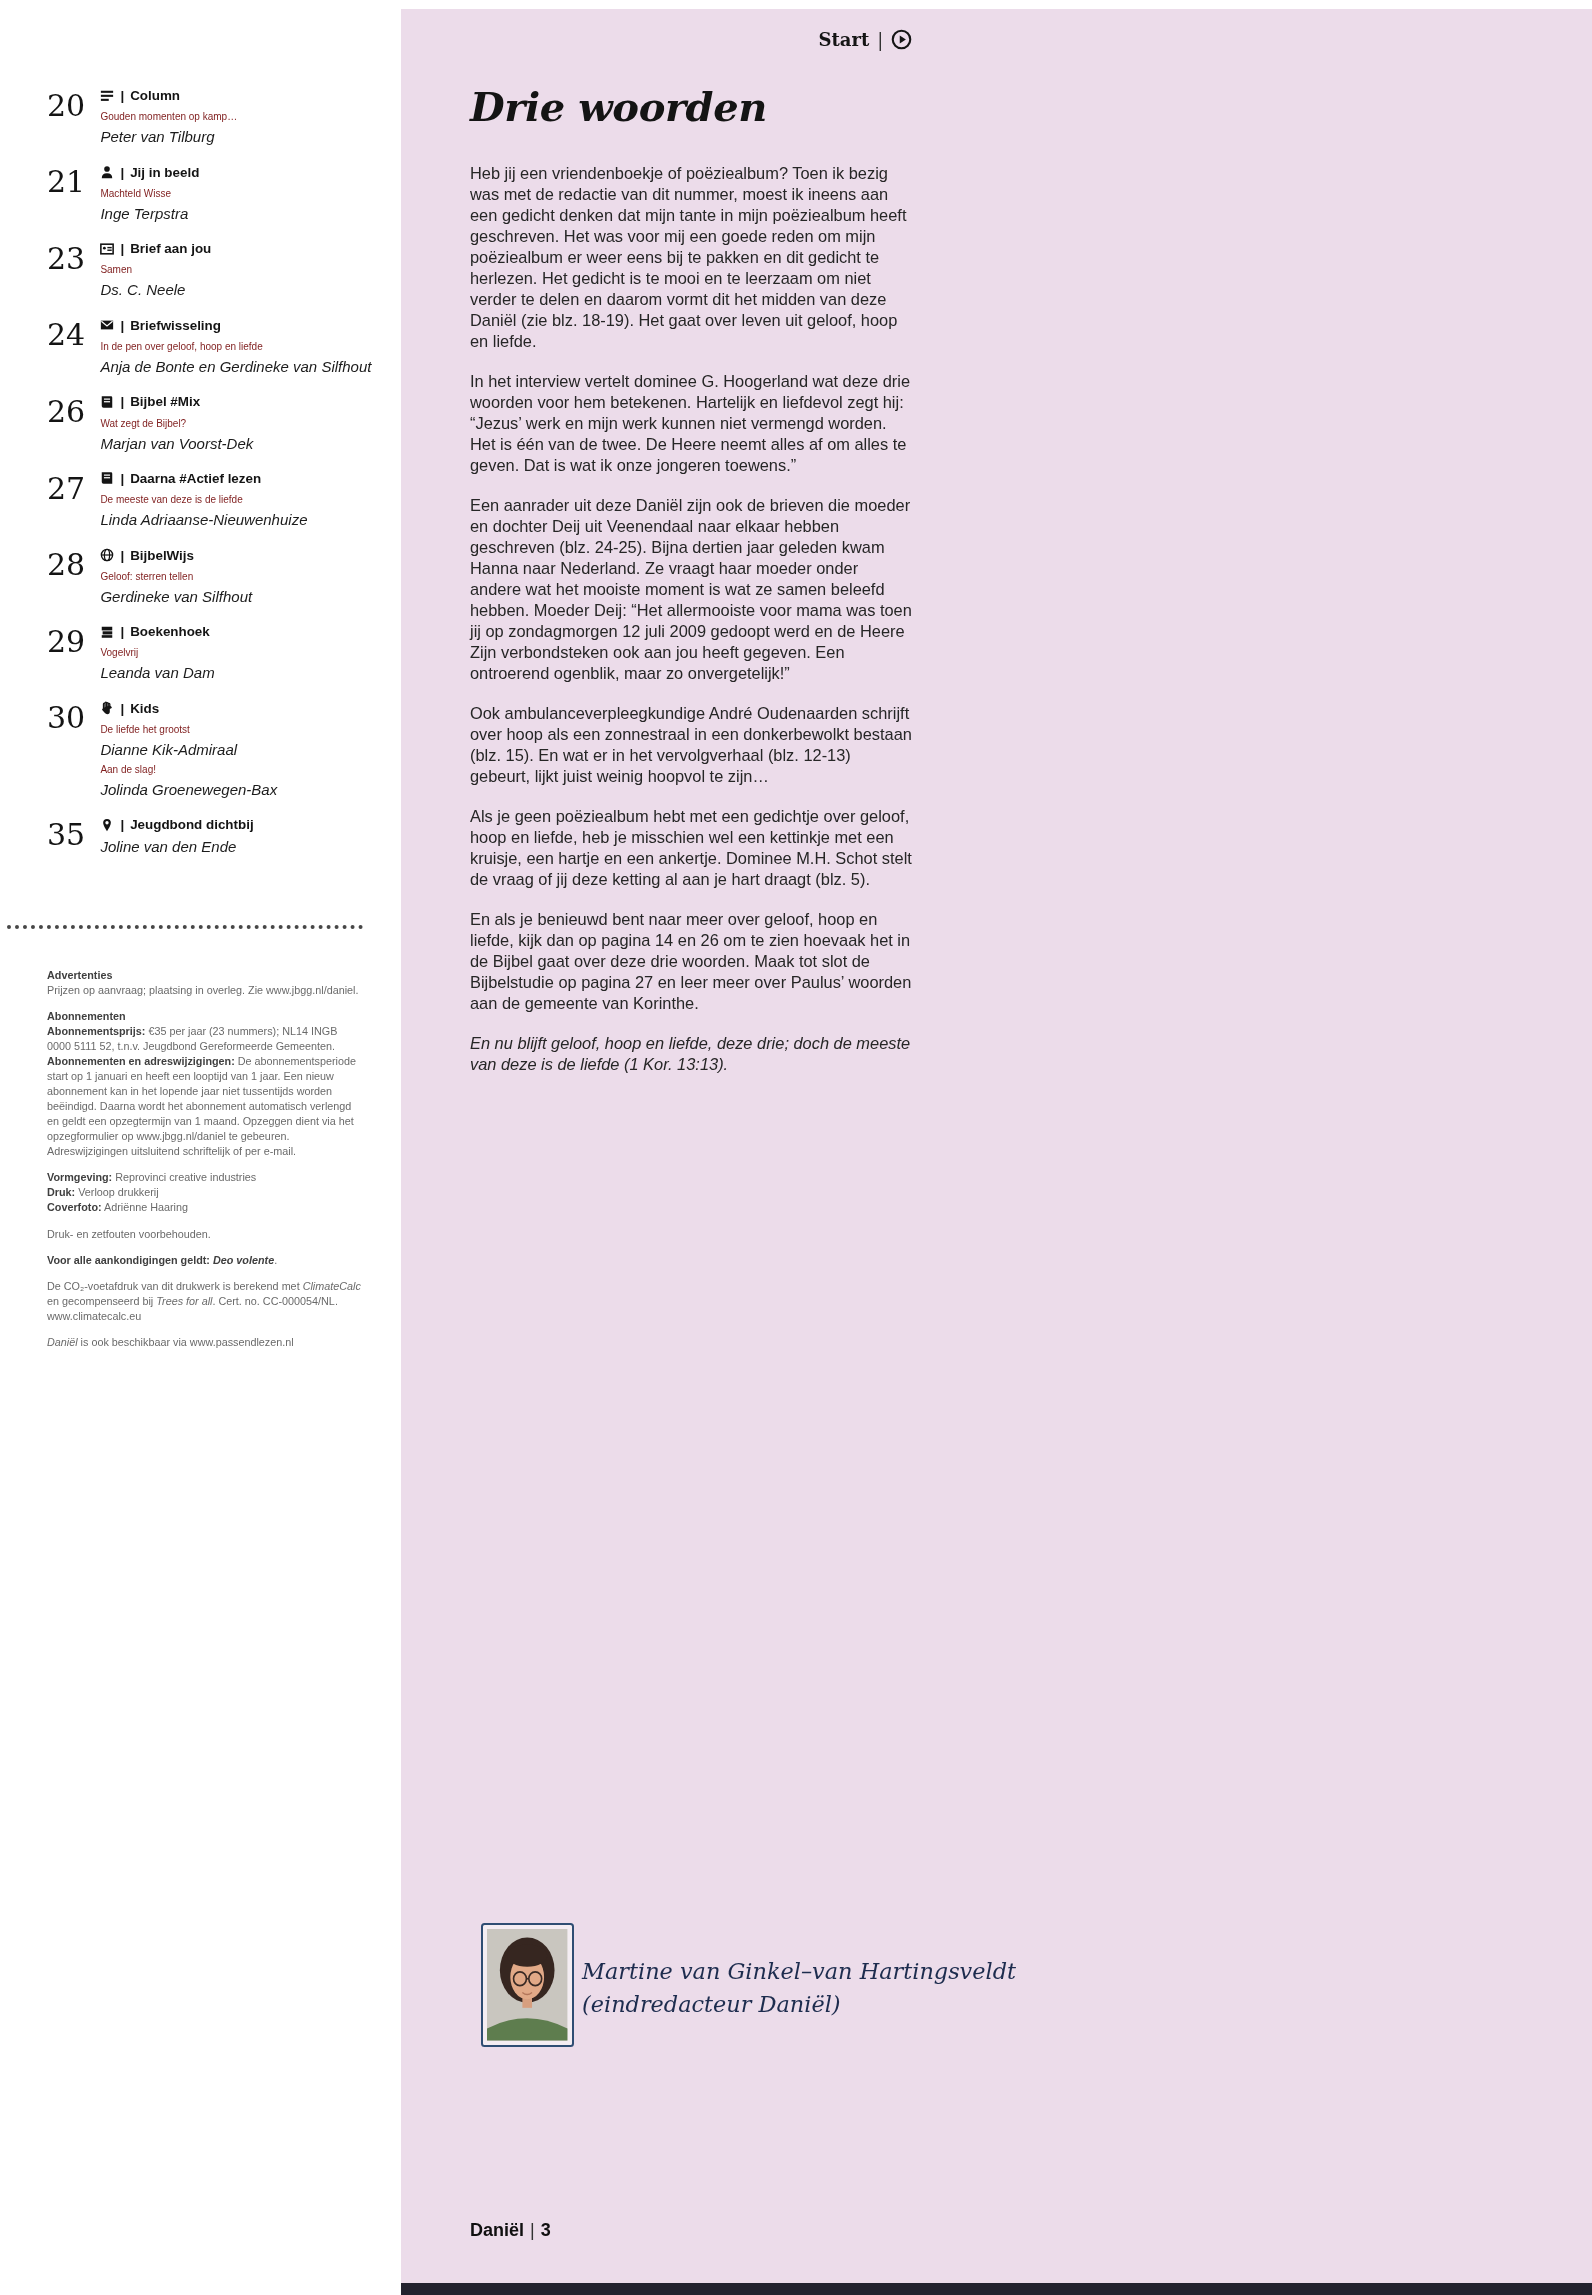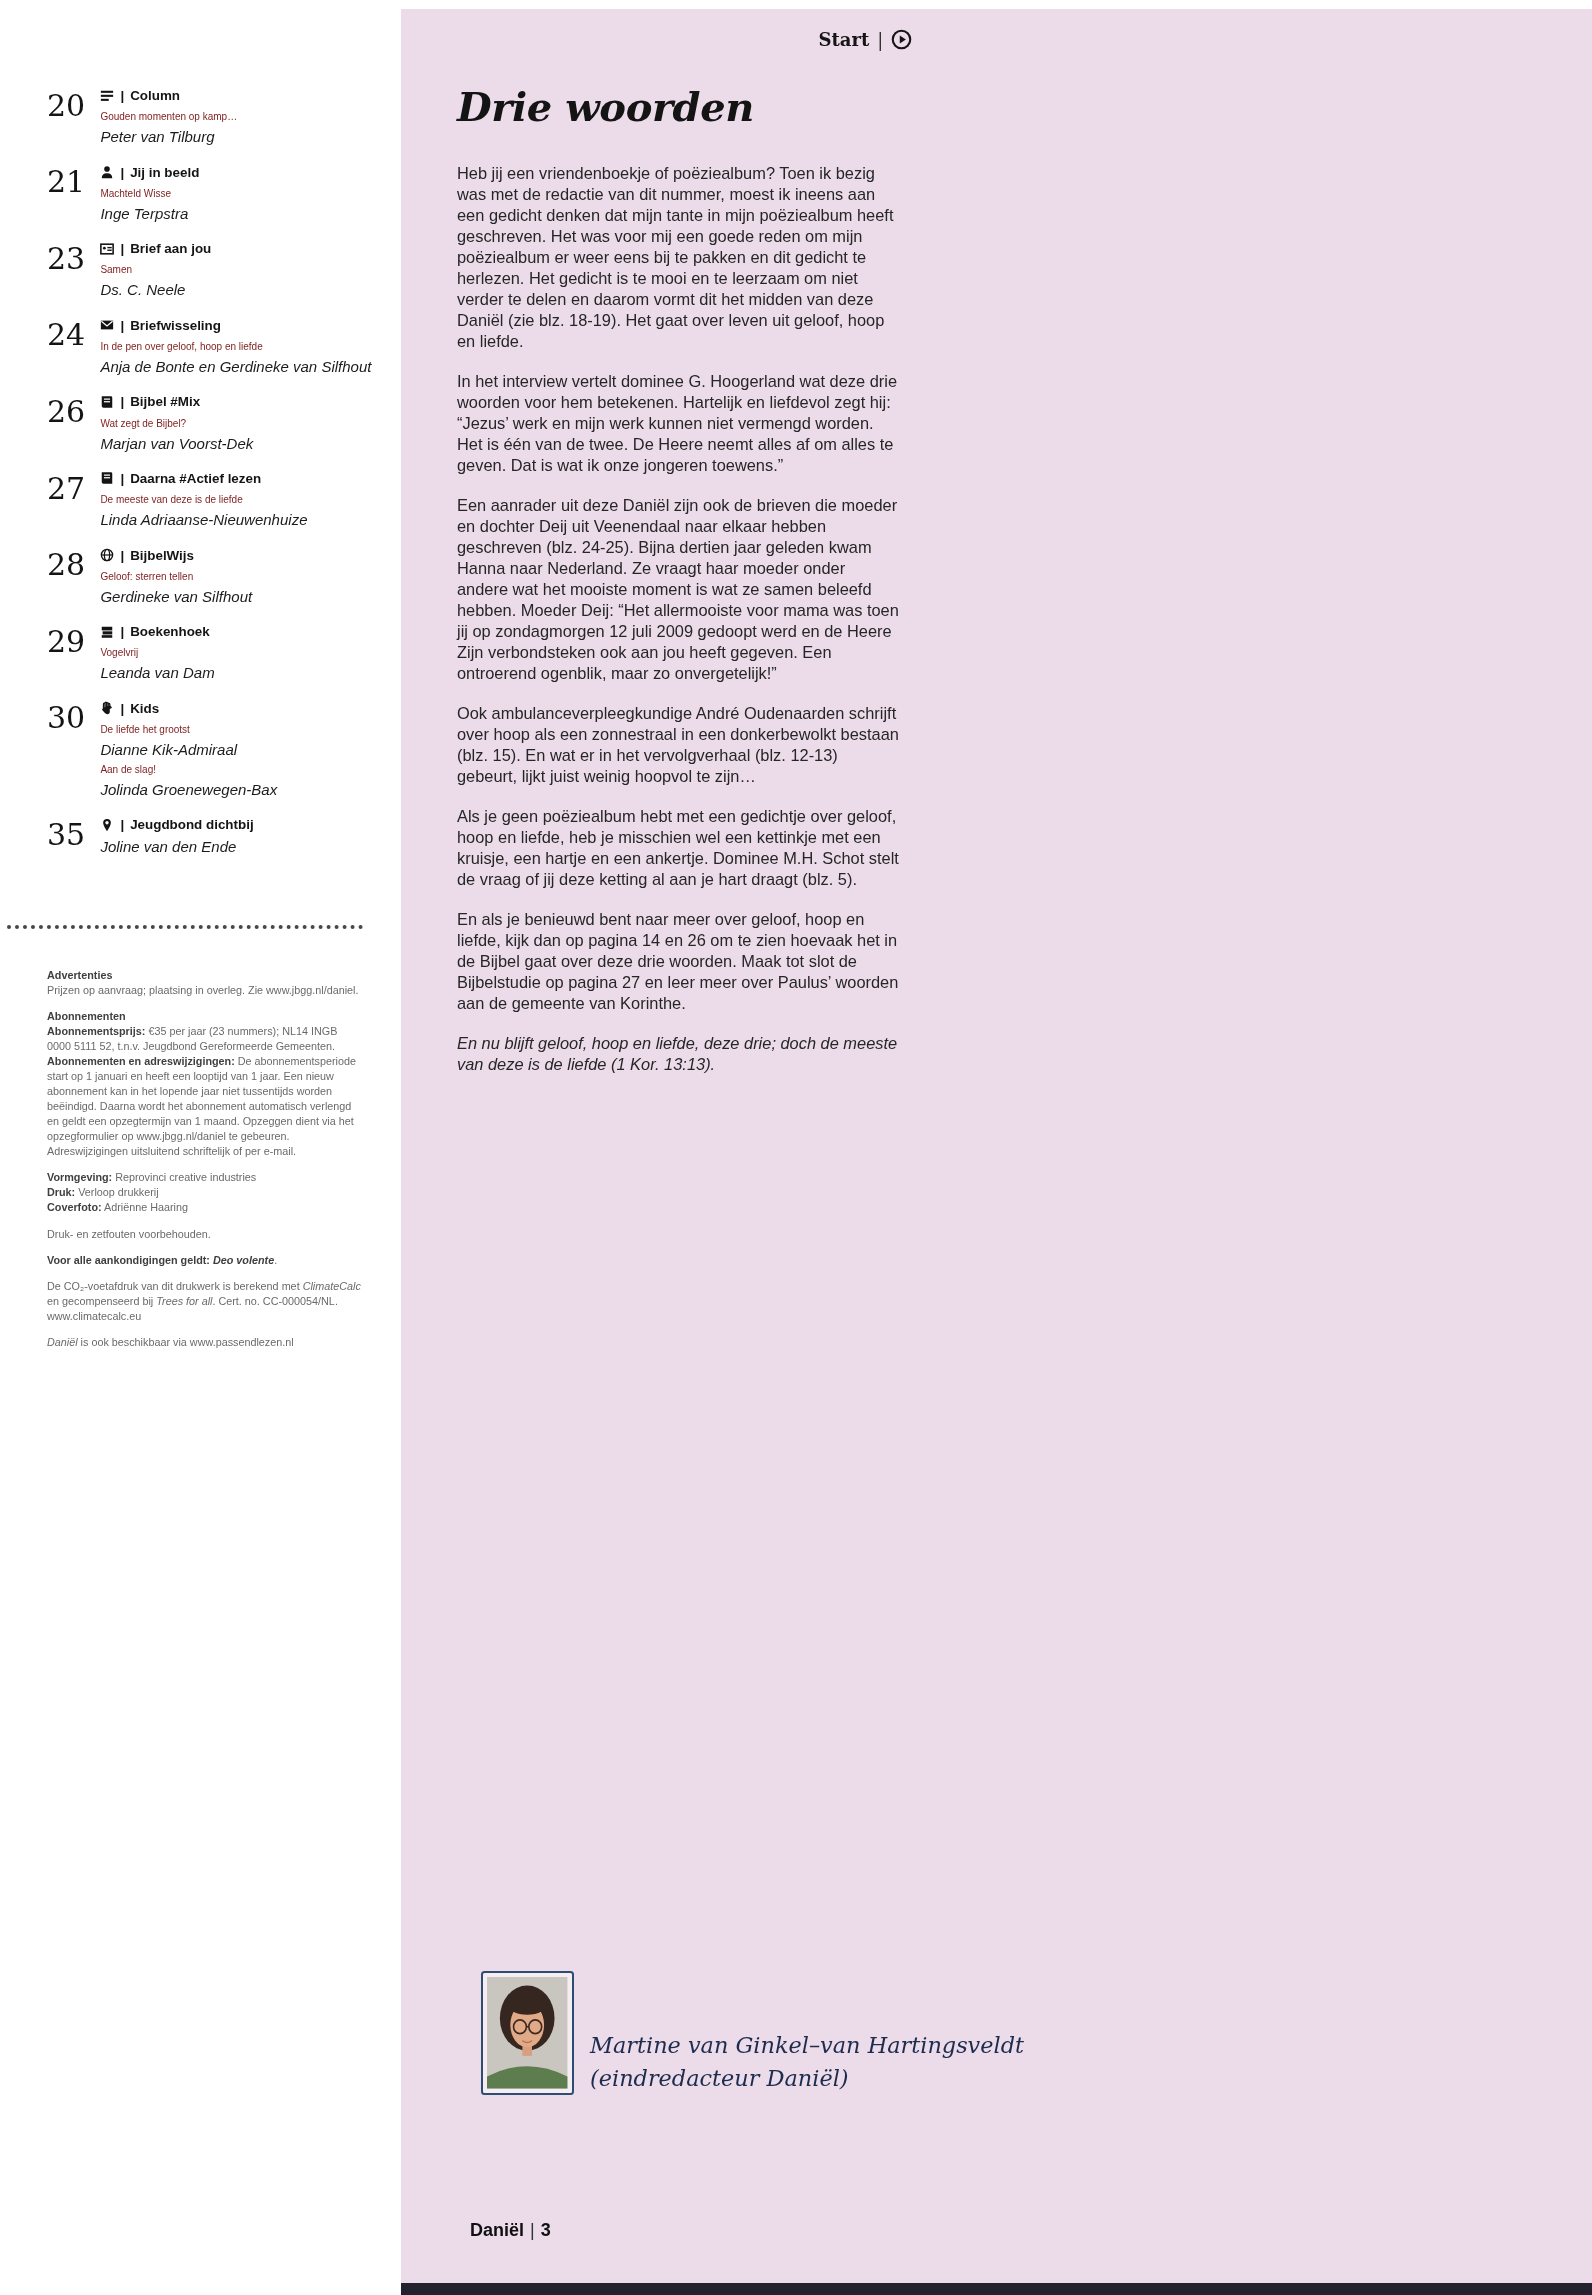--- a/index.html
+++ b/index.html
@@ -20,30 +20,30 @@
   .start-row {
     position:absolute; left:470px; top:29px; width:442px;
     display:flex; justify-content:flex-end; align-items:center; gap:7.8px;
     font-family:"DejaVu Serif", serif; font-weight:700; font-size:18px; color:#151515;
     cursor:pointer;
   }
   .start-row .sep { font-weight:400; color:#333; }
   .play-icon svg { display:block; }
 
   
-  .editorial { position:absolute; left:457px; top:83px; width:442px; }
+  .editorial { position:absolute; left:470px; top:83px; width:442px; }
   .ed-title {
     font-family:"DejaVu Serif", serif; font-weight:700; font-style:italic;
     font-size:40px; letter-spacing:-0.4px; color:#141414; margin:0 0 33px 0;
   }
   .editorial p { font-size:16.4px; line-height:21px; margin:0 0 19px 0; color:#262626; }
   .editorial p.closing { font-style:italic; }
 
   
-  .sig-row { position:absolute; left:481px; top:1971px; display:flex; gap:16px; align-items:flex-end; }
+  .sig-row { position:absolute; left:481px; top:1923px; display:flex; gap:8px; align-items:center; }
   .photo-frame {
     width:93px; height:124px; border:2.6px solid #2f4d73; border-radius:3.5px;
     padding:4.3px; background:#f4edf2;
   }
   .photo-frame svg { display:block; width:100%; height:100%; }
   .sig-text {
     font-family:"DejaVu Serif", serif; font-style:italic;
     font-size:22.4px; line-height:33px; color:#1d2c4e; padding-top:5.2px;
   }
 

